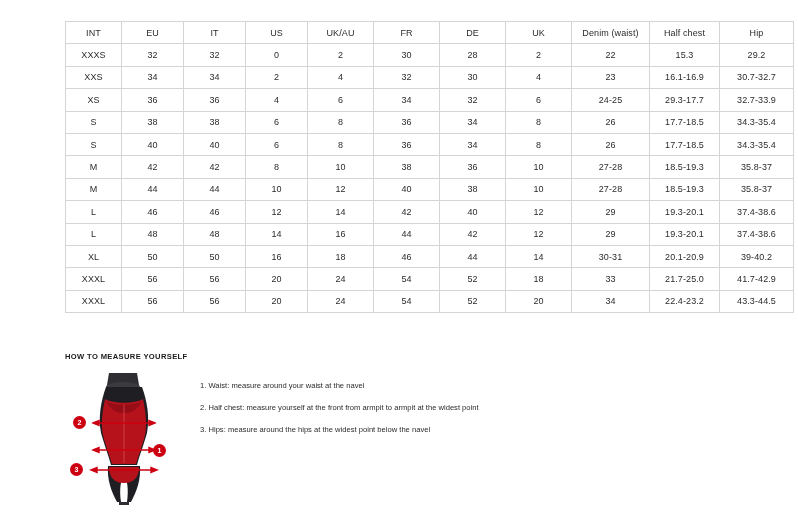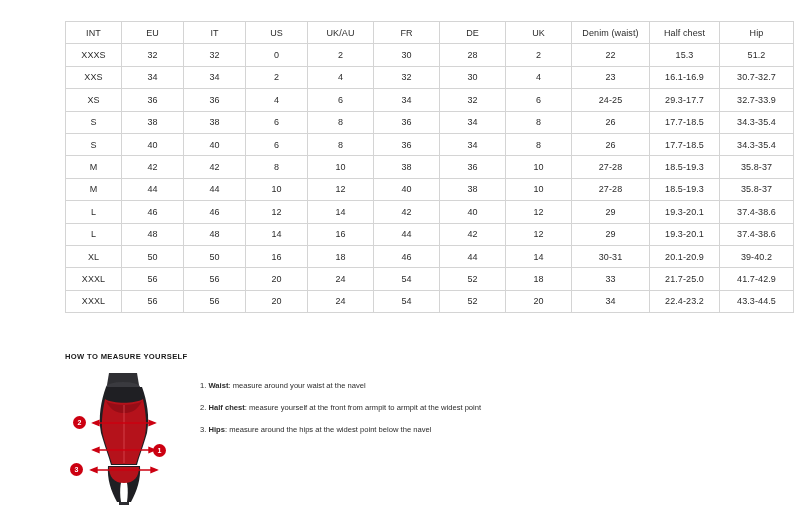--- a/index.html
+++ b/index.html
@@ -92,21 +92,21 @@
   .steps {
     margin-left: 10px;
     padding-top: 10px;
   }
   .step {
     font-size: 7.6px;
     color: #2b2b2b;
     margin-bottom: 13px;
     line-height: 1.2;
   }
-  .step b { font-weight: bold; }
+  .step b { font-weight: normal; }
 
   
   .bullet {
     position: absolute;
     width: 13px;
     height: 13px;
     border-radius: 50%;
     background: #cc0011;
     color: #ffffff;
     font-size: 7px;
@@ -160,21 +160,21 @@
           <td>XXXS</td>
           <td>32</td>
           <td>32</td>
           <td>0</td>
           <td>2</td>
           <td>30</td>
           <td>28</td>
           <td>2</td>
           <td>22</td>
           <td>15.3</td>
-          <td>51.2</td>
+          <td>29.2</td>
         </tr>
         <tr>
           <td>XXS</td>
           <td>34</td>
           <td>34</td>
           <td>2</td>
           <td>4</td>
           <td>32</td>
           <td>30</td>
           <td>4</td>

